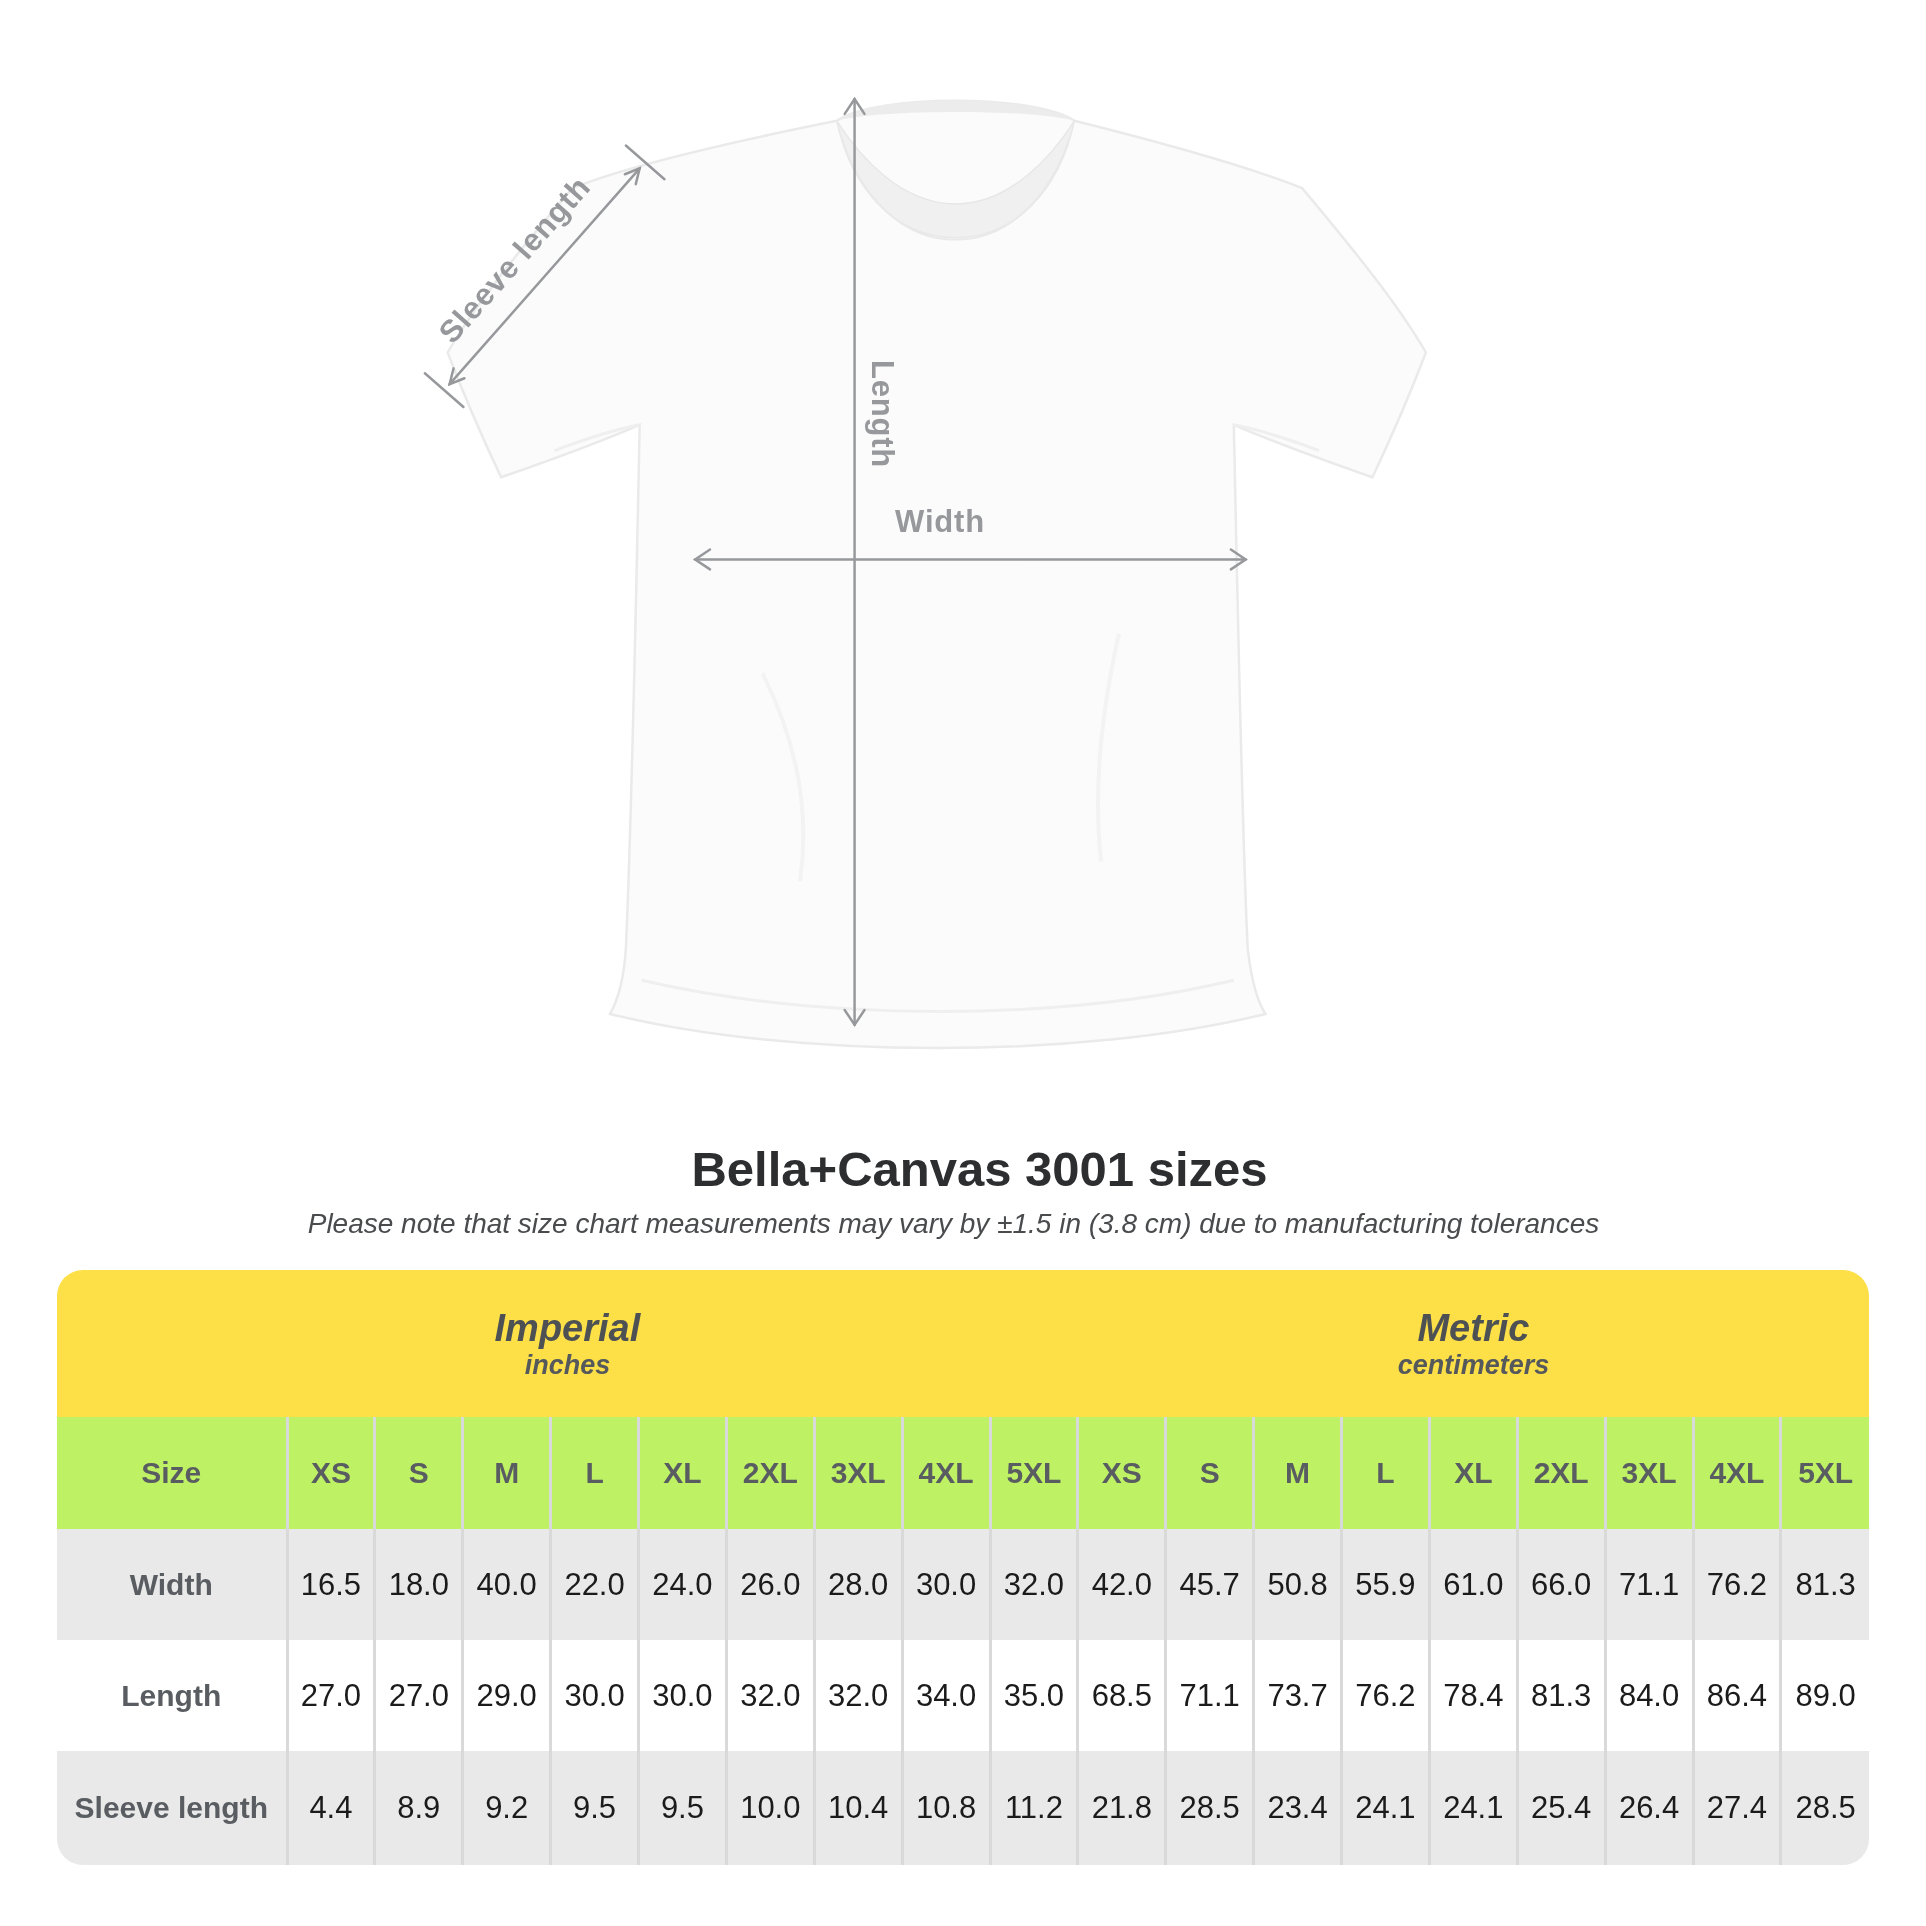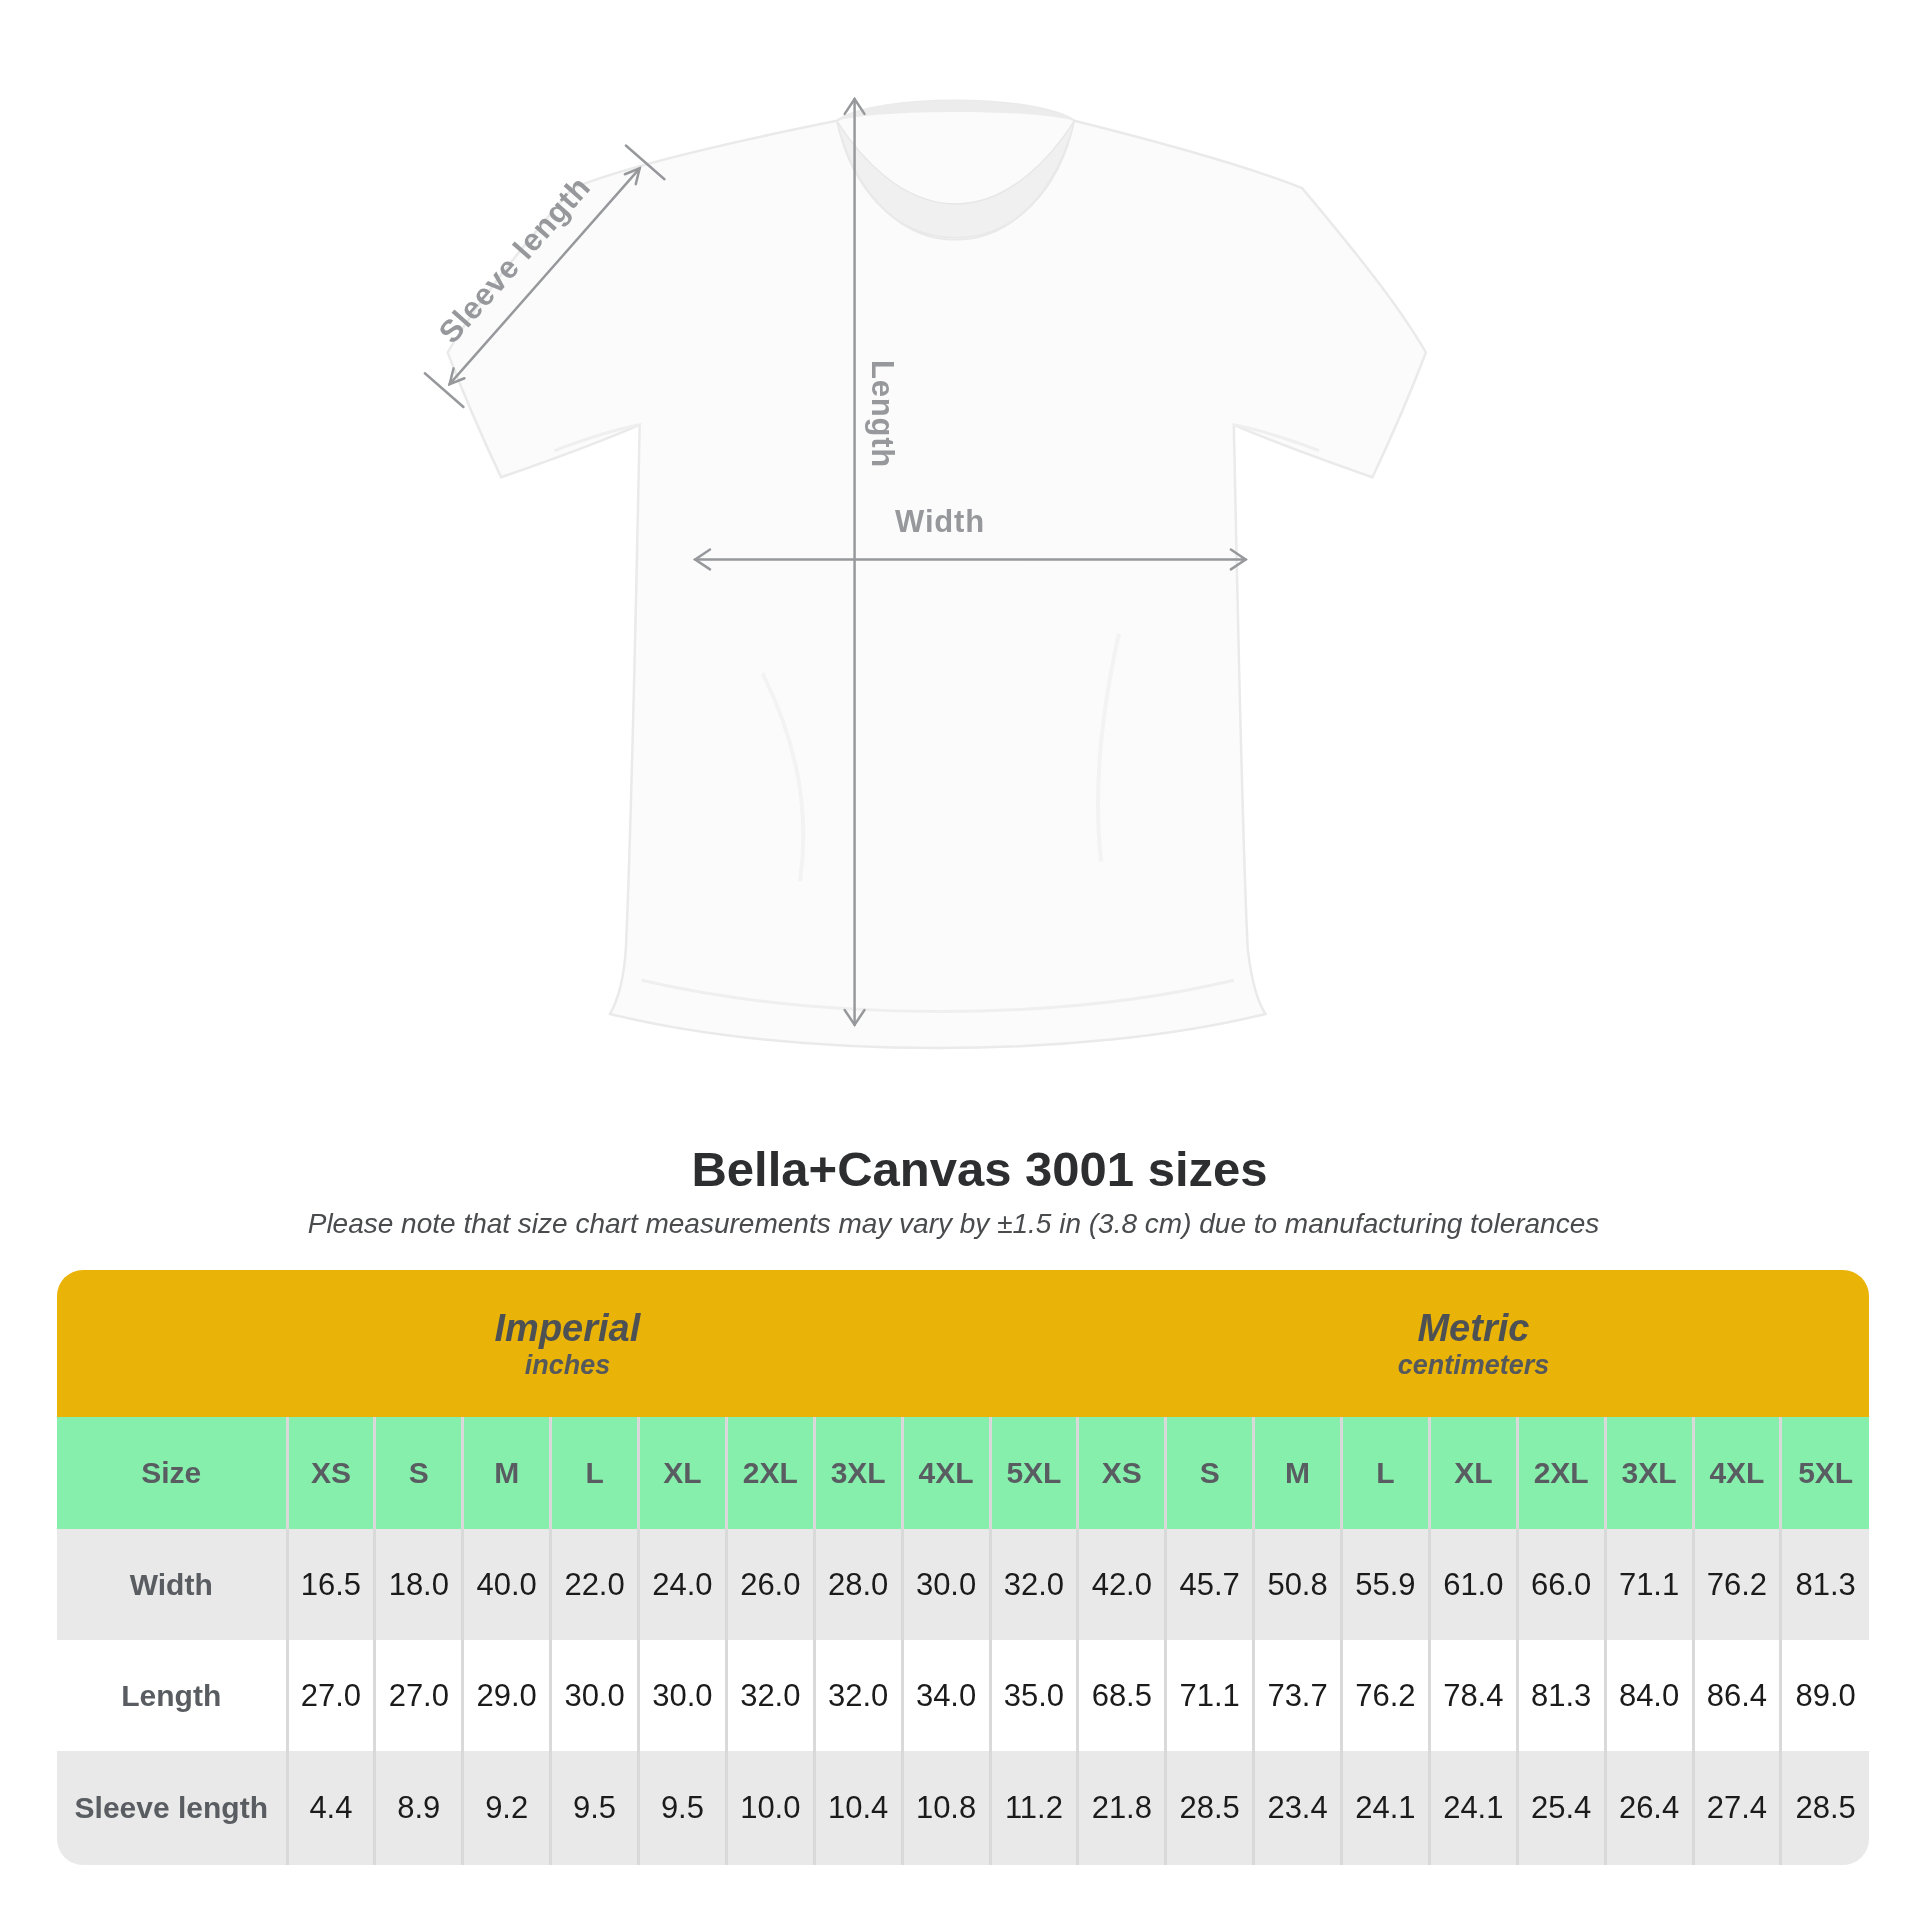--- a/index.html
+++ b/index.html
@@ -28,24 +28,24 @@
     text-align:center;font-style:italic;font-size:28px;color:#494b4d;
   }
   
   .table-wrap{
     position:absolute;left:57px;top:1270px;width:1812px;
     border-radius:26px;overflow:hidden;
   }
   table{width:100%;border-collapse:collapse;table-layout:fixed;}
   col.label-col{width:230px;}
   th,td{padding:0;text-align:center;vertical-align:middle;}
-  .band{height:147px;background:#eab308;}
+  .band{height:147px;background:#fde047;}
   .band-title{font-size:38px;font-weight:bold;font-style:italic;color:#4d5154;}
   .band-unit{font-size:27px;font-style:italic;color:#56595c;margin-top:0;}
-  .head-row>*{height:112px;background:#86efac;font-size:30px;font-weight:bold;color:#595d61;}
+  .head-row>*{height:112px;background:#bef264;font-size:30px;font-weight:bold;color:#595d61;}
   tbody tr{height:111px;}
   tbody tr.last{height:114px;}
   tbody th{font-size:30px;font-weight:bold;color:#595d61;}
   tbody td{font-size:31px;color:#1b1b1b;}
   tr.gray>th,tr.gray>td{background:#e9e9e9;}
   tr.light>th,tr.light>td{background:#ffffff;}
   .head-row>*+*,tbody tr>*+*{border-left:3px solid #d9d9d9;}
 </style>
 </head>
 <body>

